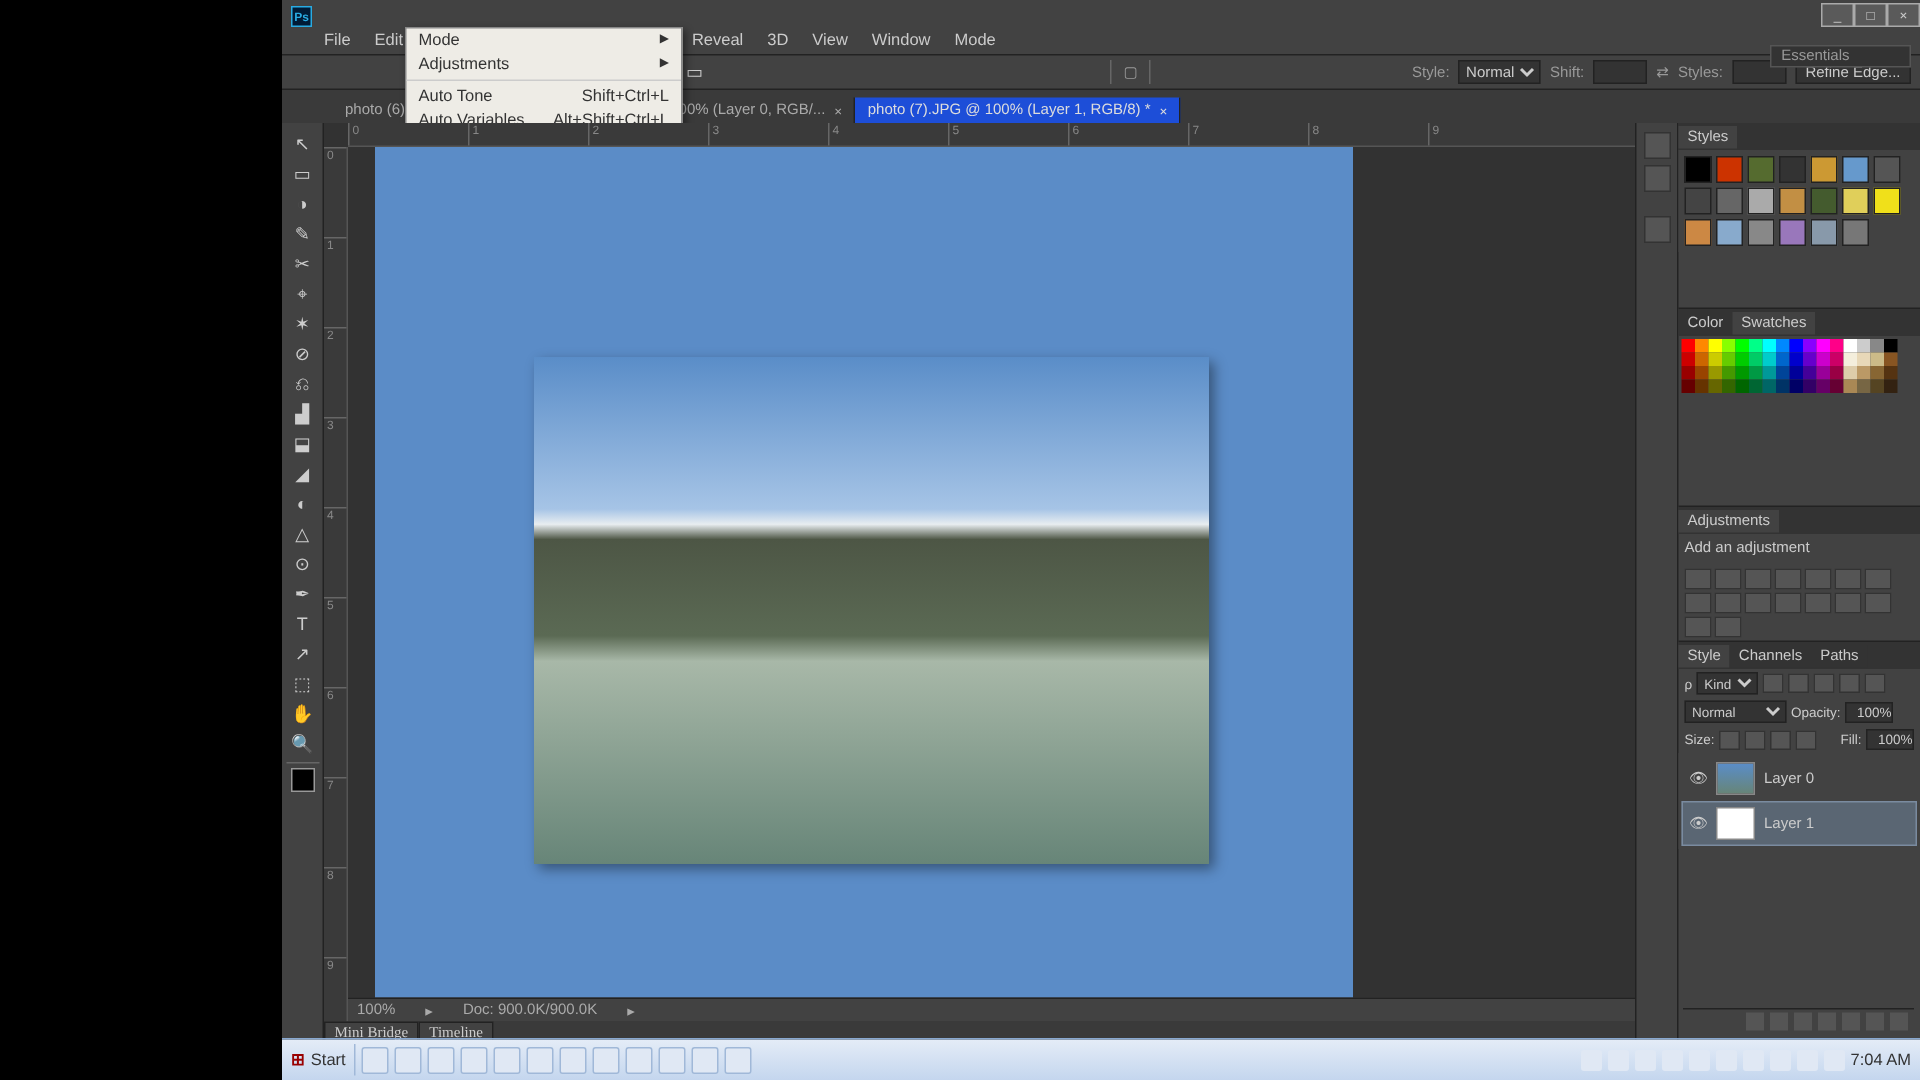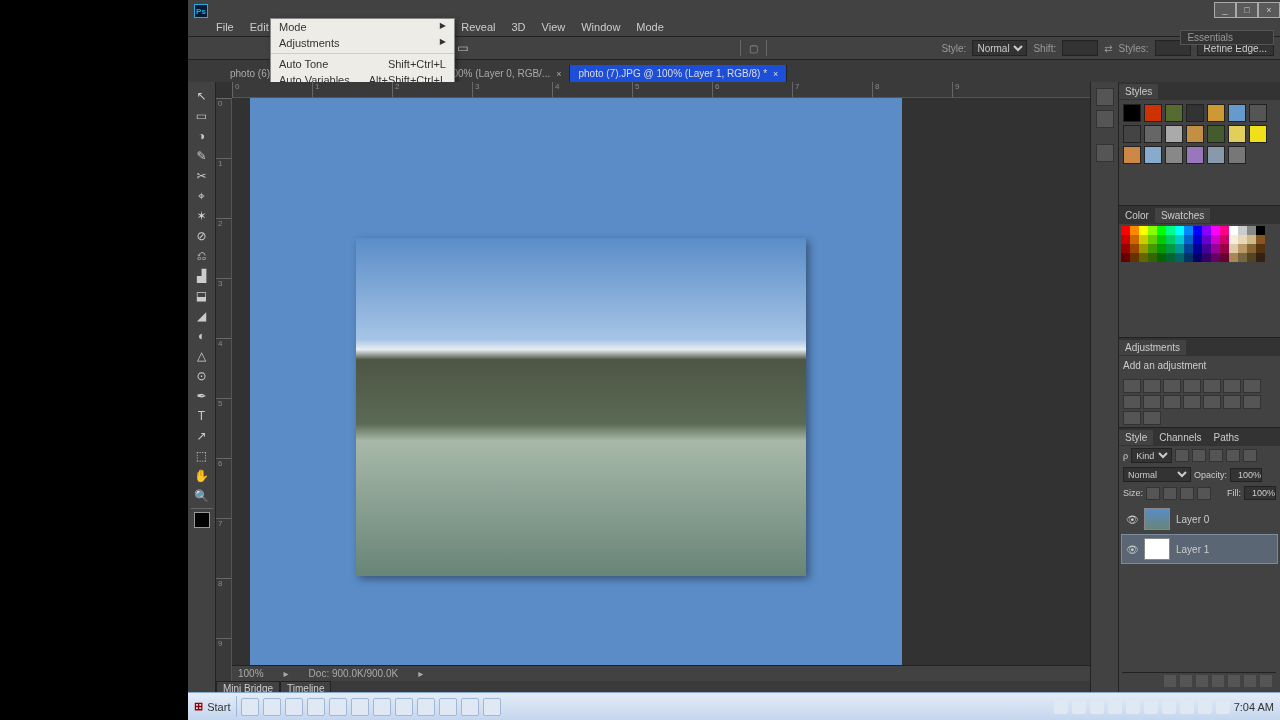--- a/index.html
+++ b/index.html
@@ -28,21 +28,21 @@
 .canvas-area { flex: 1; background: #323232; position: relative; }
 .ruler-h { position: absolute; top: 0; left: 16px; right: 0; height: 16px; background: #3a3a3a; border-bottom: 1px solid #555; font-size: 8px; color: #888; display: flex; }
 .ruler-h span { flex: 0 0 80px; border-left: 1px solid #666; padding-left: 2px; }
 .ruler-v { position: absolute; top: 16px; left: 0; width: 16px; bottom: 16px; background: #3a3a3a; border-right: 1px solid #555; font-size: 8px; color: #888; display: flex; flex-direction: column; }
 .ruler-v span { flex: 0 0 60px; border-top: 1px solid #666; padding-left: 2px; }
 .canvas-viewport { position: absolute; top: 16px; left: 16px; right: 0; bottom: 16px; background: #323232; overflow: hidden; }
 .canvas { position: absolute; top: 0; left: 18px; width: 652px; height: 580px; background: #5b8cc7; }
 .photo { position: absolute; top: 140px; left: 106px; width: 450px; height: 338px; background: linear-gradient(to bottom, #5a8dc8 0%, #a6c4e6 30%, #e8edf0 33%, #4d5645 36%, #5b6a54 55%, #a8b8a8 60%, #678578 100%); box-shadow: 3px 3px 8px rgba(0,0,0,0.4); }
 .statusbar { position: absolute; bottom: 16px; left: 16px; right: 0; height: 16px; background: #424242; border-top: 1px solid #222; display: flex; align-items: center; font-size: 10px; color: #aaa; padding-left: 6px; gap: 20px; }
 .bottom-tabs { position: absolute; bottom: 0; left: 0; right: 0; height: 16px; background: #3a3a3a; display: flex; font-size: 10px; }
-.bottom-tabs > div { padding: 1px 6px; background: #424242; border: 1px solid #222; }
+.bottom-tabs > div { padding: 1px 6px; background: #424242; border: 1px solid #222; font-family: Liberation Serif, serif; }
 .panel-dock { width: 28px; background: #424242; border-left: 1px solid #222; display: flex; flex-direction: column; gap: 4px; padding-top: 6px; align-items: center; }
 .dock-icon { width: 18px; height: 18px; background: #555; border: 1px solid #333; }
 .panels { width: 162px; background: #424242; border-left: 1px solid #222; display: flex; flex-direction: column; }
 .panel { border-bottom: 1px solid #222; }
 .panel-tabs { height: 18px; background: #333; display: flex; align-items: center; font-size: 10px; }
 .panel-tab { padding: 2px 6px; background: #333; }
 .panel-tab.active { background: #424242; }
 .styles-grid { display: flex; flex-wrap: wrap; gap: 3px; padding: 4px; background: #424242; }
 .sw { width: 18px; height: 18px; border: 1px solid #222; }
 .swatches-grid { display: grid; grid-template-columns: repeat(16, 9px); gap: 0; padding: 2px; }

